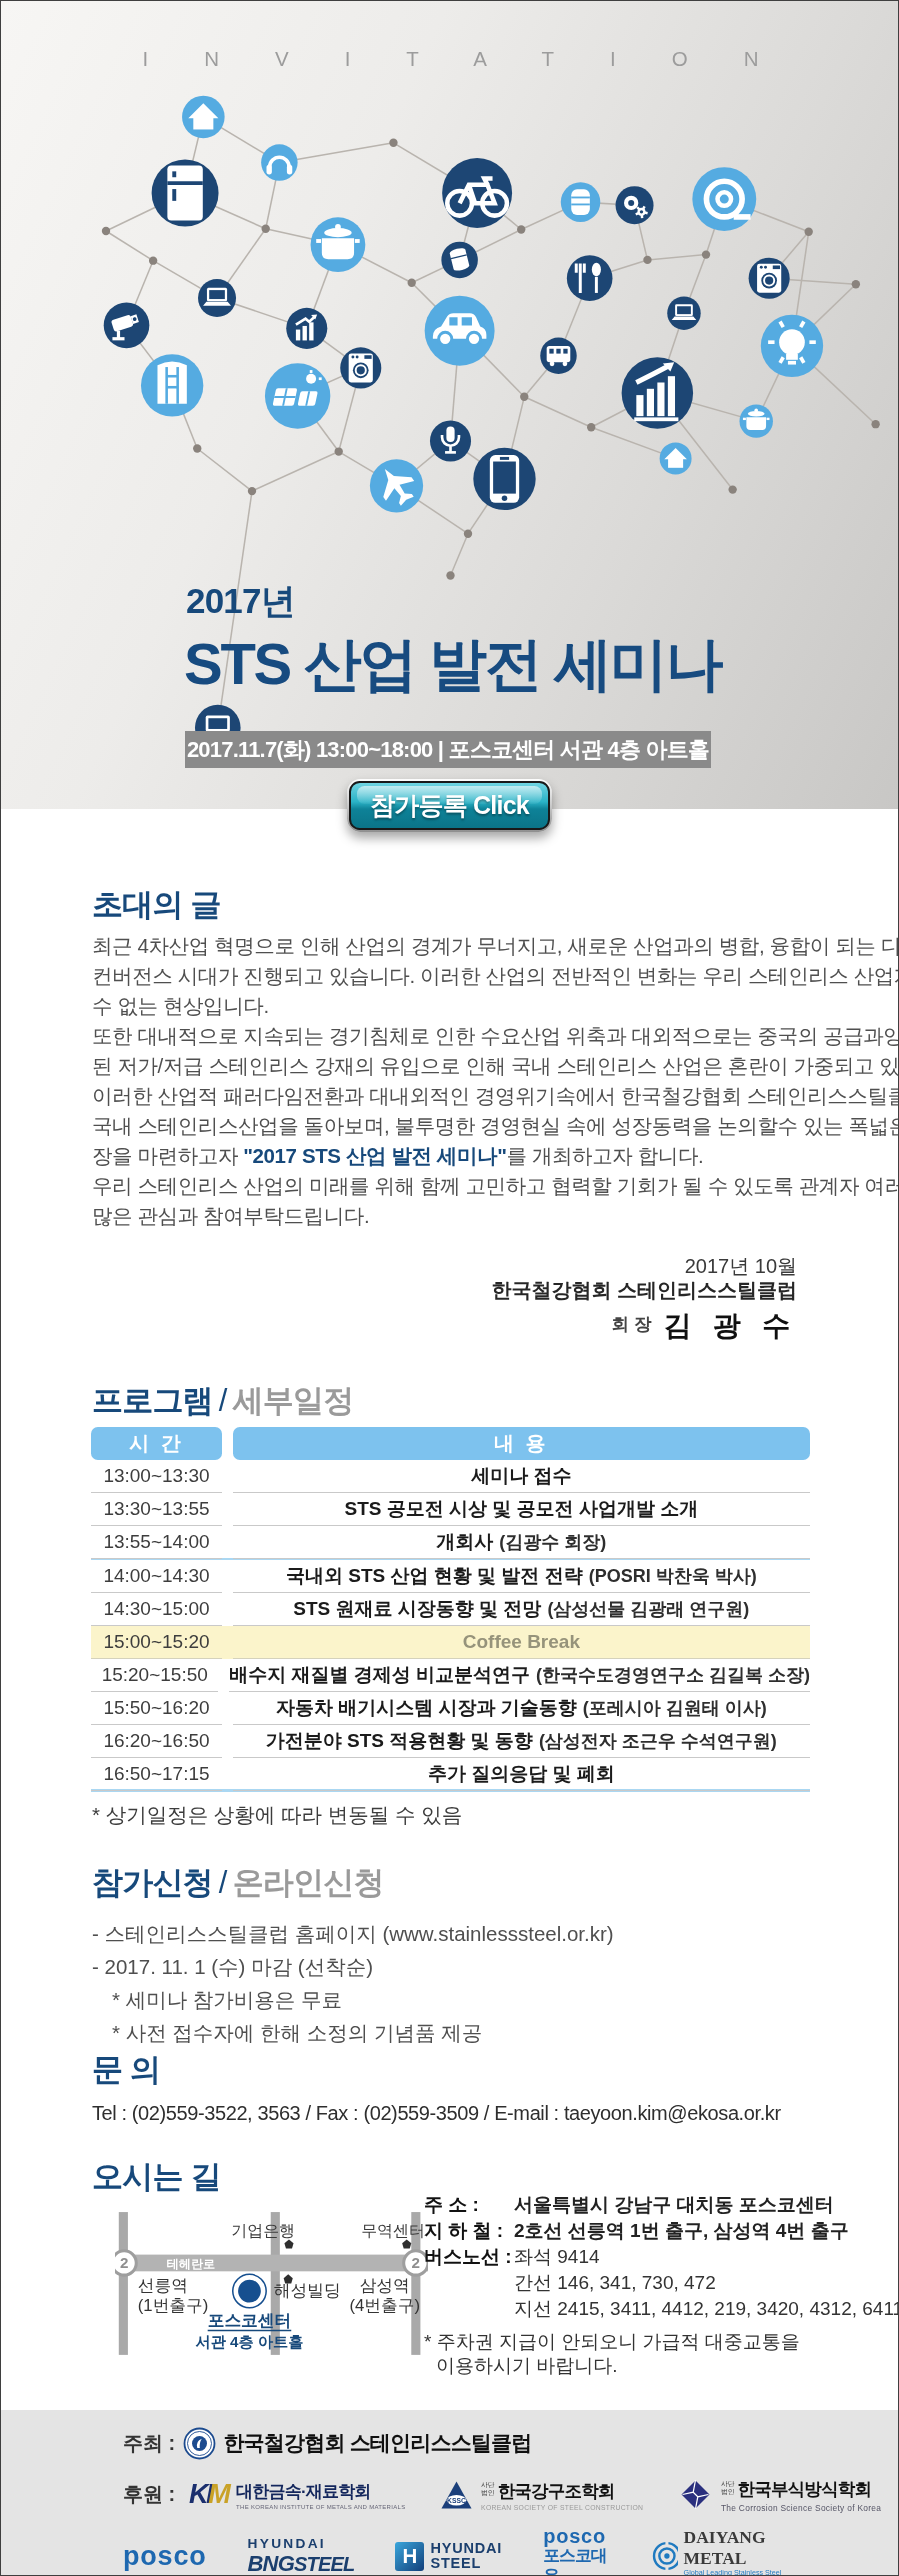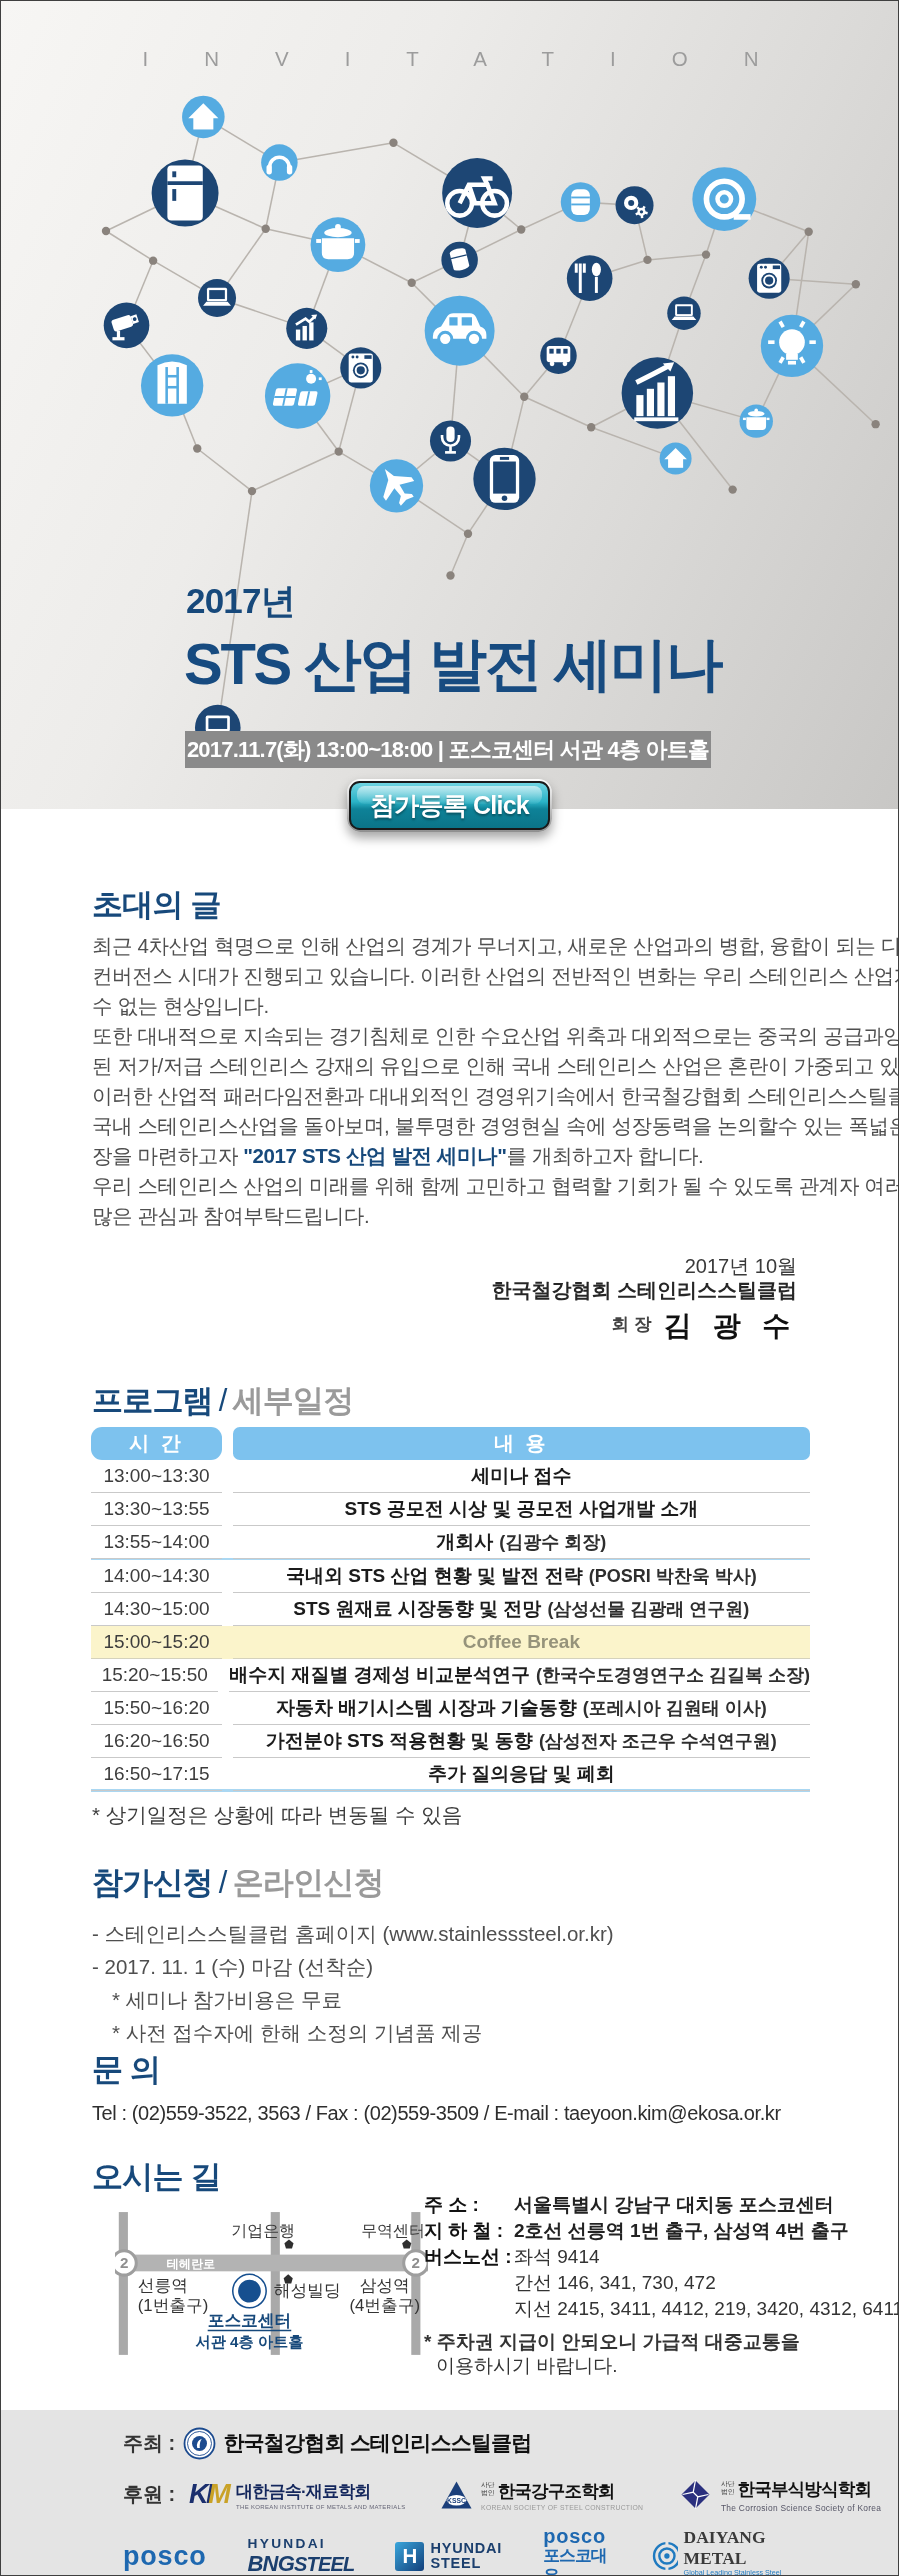--- a/index.html
+++ b/index.html
@@ -41,21 +41,21 @@
   .sign{position:absolute;right:101px;top:1254px;text-align:right;}
   .sign .d{font-size:20px;color:#3a3a3a;height:23px;line-height:23px;}
   .sign .o{font-size:20px;color:#262626;font-weight:600;height:24px;line-height:24px;}
   .sign .r{font-size:17.5px;color:#444;font-weight:600;margin-right:12px;vertical-align:4.6px;}
   .sign .n{font-size:28px;color:#101010;font-weight:800;letter-spacing:6.8px;}
   
   .tbl{position:absolute;left:90px;top:1426px;width:719px;}
   .tbl-head{display:flex;height:33px;}
   .th{background:#7dc2ee;border-radius:6.8px;color:#fff;font-size:20px;font-weight:700;
       text-align:center;line-height:33px;letter-spacing:3px;}
-  .th.time{width:131px;border-radius:11px;}
+  .th.time{width:131px;}
   .th.cont{flex:1;margin-left:10.7px;}
   .p-row{display:flex;height:33px;align-items:stretch;}
   .p-row .c-time{width:131px;box-sizing:border-box;border-bottom:1.5px solid #c9c9c9;
       display:flex;align-items:center;justify-content:center;font-size:19px;color:#3d3d3d;}
   .p-row .c-cont{flex:1;margin-left:10.7px;box-sizing:border-box;border-bottom:1.5px solid #c9c9c9;
       display:flex;align-items:center;justify-content:center;white-space:nowrap;}
   .p-row.hi{background:#fbf4cb;}
   .p-row.hi .c-time{border-bottom:1.5px solid #d5d2bc;}
   .p-row.hi .c-cont{border-bottom:1.5px solid #d5d2bc;color:#96937b;}
   .p-row .t{font-size:19px;font-weight:800;color:#1b1b1b;}
@@ -71,21 +71,21 @@
   .contact-line{position:absolute;left:91px;top:2101px;font-size:20px;color:#2e2e2e;letter-spacing:-0.4px;}
   
   .map{position:absolute;left:114px;top:2211px;}
   .map text{font-family:inherit;}
   .addr{position:absolute;left:423px;top:2191px;width:396px;}
   .addr-row{height:26px;line-height:26px;font-size:19px;white-space:nowrap;}
   .addr-row .k{display:inline-block;width:90px;font-weight:800;color:#111;}
   .addr-row .v{color:#222;font-weight:700;}
   .addr-row .v.norm{font-weight:400;color:#333;}
   .park{margin-top:7.6px;font-size:19px;color:#333;}
-  .park .l1{height:24px;line-height:24px;font-weight:bold;}
+  .park .l1{height:24px;line-height:24px;}
   .park .l2{height:24px;line-height:24px;padding-left:12px;}
   
   .footer{position:absolute;left:0;top:2409px;width:899px;height:167px;background:#e4e4e4;}
   .f-label{font-size:20px;font-weight:700;color:#333;}
   .host{position:absolute;left:122px;top:16.7px;display:flex;align-items:center;}
   .host .name{font-size:21px;font-weight:800;color:#101010;margin-left:7.6px;letter-spacing:-0.8px;}
   .sponsors{position:absolute;left:122px;top:67px;display:flex;align-items:center;}
   .sp-group{display:flex;align-items:center;margin-right:35px;}
   .kim-mark{font-style:italic;font-weight:700;font-size:27px;color:#1b2f6e;letter-spacing:-2.3px;}
   .kim-mark .gold{color:#c9a227;margin-left:-3px;}

